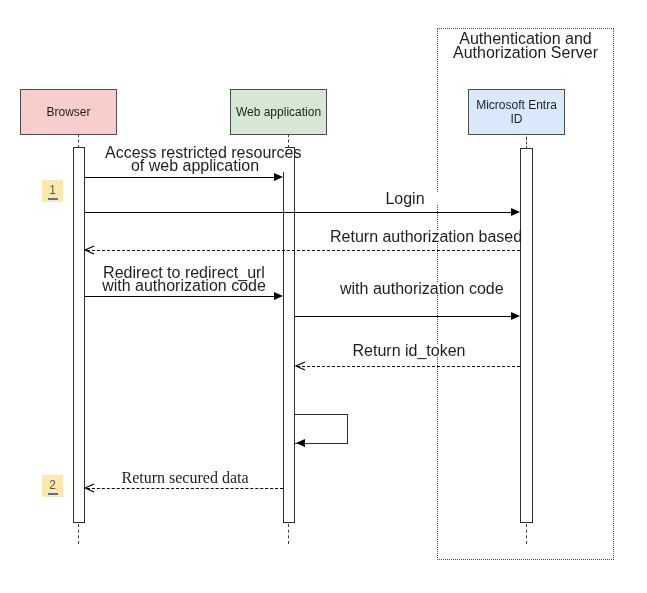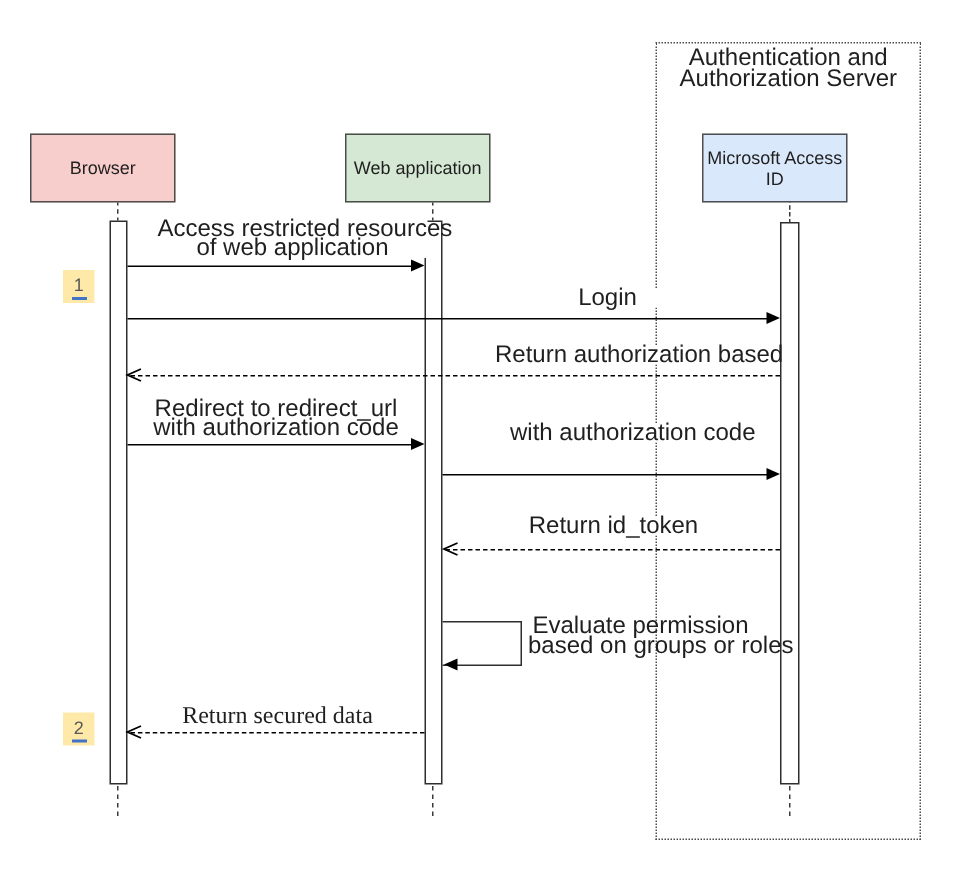--- a/index.html
+++ b/index.html
@@ -75,21 +75,21 @@
     <span>Authorization Server</span>
   </div>
 
   <div class="actor browser">
     <span>Browser</span>
   </div>
   <div class="actor webapp">
     <span>Web application</span>
   </div>
   <div class="actor entra">
-    <span>Microsoft Access ID</span>
+    <span>Microsoft Entra ID</span>
   </div>
 
   <div class="lifeline" style="left:78px; top:123px; height:25px;"></div>
   <div class="lifeline" style="left:288px; top:123px; height:25px;"></div>
   <div class="lifeline" style="left:526px; top:123px; height:26px;"></div>
 
   <div class="activation" style="left:73px; top:147px; height:376px;"></div>
   <div class="activation" style="left:283px; top:147px; height:376px;"></div>
   <div class="activation" style="left:520px; top:148px; height:375px; width:13px;"></div>
 
@@ -139,24 +139,20 @@
   <div class="msg-label" style="left:339px; top:344px; width:140px;">
     <span>Return id_token</span>
   </div>
   <div class="line dashed" style="left:297px; top:366px; width:223px;"></div>
   <svg class="open-head" style="left:294px; top:360px;" width="12" height="12" viewBox="0 0 12 12">
     <polyline points="11,2 2,6 11,10" fill="none" stroke="#000" stroke-width="1.2"></polyline>
   </svg>
 
   <div class="self-loop"></div>
   <div class="head-left-filled" style="left:296px; top:439px;"></div>
-  <div class="msg-label" style="left:352px; top:411px; width:150px; background:transparent;">
-    <span>Evaluate permission</span>
-    <span>based on groups or roles</span>
-  </div>
 
   <div class="msg-label" style="left:105px; top:471px; width:160px;font-family:Liberation Serif, serif;">
     <span>Return secured data</span>
   </div>
   <div class="line dashed" style="left:87px; top:488px; width:196px;"></div>
   <svg class="open-head" style="left:83px; top:482px;" width="12" height="12" viewBox="0 0 12 12">
     <polyline points="11,2 2,6 11,10" fill="none" stroke="#000" stroke-width="1.2"></polyline>
   </svg>
 
   <div class="marker" style="top:475px;">

